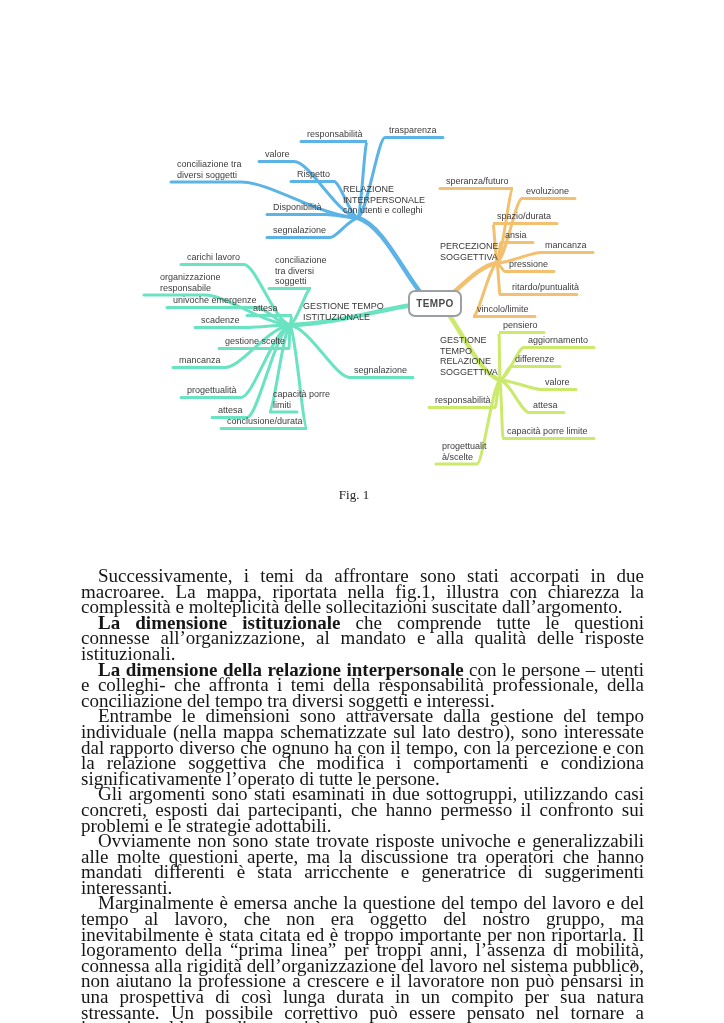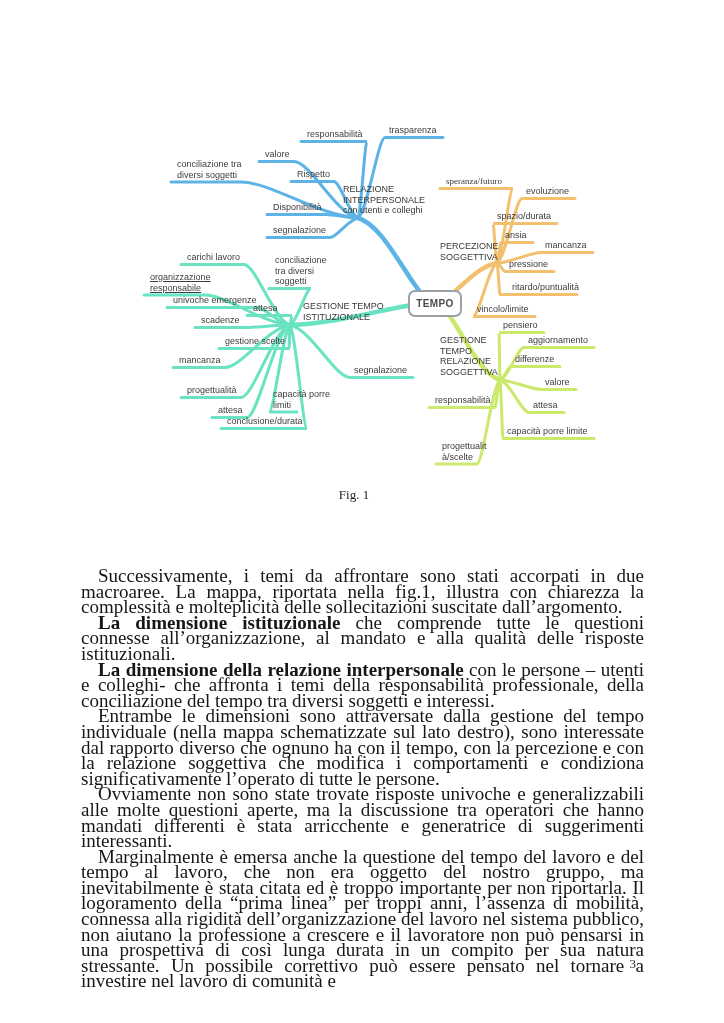--- a/index.html
+++ b/index.html
@@ -96,21 +96,21 @@
         <div class="map-label" style="left: 273px; top: 202px;">
           <div>Disponibilità</div>
         </div>
         <div class="map-label" style="left: 273px; top: 225px;">
           <div>segnalazione</div>
         </div>
         <div class="map-label hub" style="left: 440px; top: 241px;">
           <div>PERCEZIONE</div>
           <div>SOGGETTIVA</div>
         </div>
-        <div class="map-label" style="left: 446px; top: 176px; font-family: Liberation Serif, serif;">
+        <div class="map-label" style="left: 446px; top: 176px;">
           <div>speranza/futuro</div>
         </div>
         <div class="map-label" style="left: 526px; top: 186px;">
           <div>evoluzione</div>
         </div>
         <div class="map-label" style="left: 497px; top: 211px;">
           <div>spazio/durata</div>
         </div>
         <div class="map-label" style="left: 505px; top: 230px;">
           <div>ansia</div>
@@ -132,21 +132,21 @@
           <div>ISTITUZIONALE</div>
         </div>
         <div class="map-label" style="left: 187px; top: 252px;">
           <div>carichi lavoro</div>
         </div>
         <div class="map-label" style="left: 275px; top: 255px;">
           <div>conciliazione</div>
           <div>tra diversi</div>
           <div>soggetti</div>
         </div>
-        <div class="map-label" style="left: 150px; top: 272px; text-decoration: underline;">
+        <div class="map-label" style="left: 160px; top: 272px;">
           <div>organizzazione</div>
           <div>responsabile</div>
         </div>
         <div class="map-label" style="left: 173px; top: 295px;">
           <div>univoche emergenze</div>
         </div>
         <div class="map-label" style="left: 253px; top: 303px;">
           <div>attesa</div>
         </div>
         <div class="map-label" style="left: 201px; top: 315px;">
@@ -211,19 +211,20 @@
     </div>
   </div>
 
   <div class="caption">Fig. 1</div>
 
   <div class="bodytext">
     <p><b></b><span>Successivamente, i temi da affrontare sono stati accorpati in due macroaree. La mappa, riportata nella fig.1, illustra con chiarezza la complessità e molteplicità delle sollecitazioni suscitate dall’argomento.</span></p>
     <p><b>La dimensione istituzionale</b><span> che comprende tutte le questioni connesse all’organizzazione, al mandato e alla qualità delle risposte istituzionali.</span></p>
     <p><b>La dimensione della relazione interpersonale</b><span> con le persone – utenti e colleghi- che affronta i temi della responsabilità professionale, della conciliazione del tempo tra diversi soggetti e interessi.</span></p>
     <p><b></b><span>Entrambe le dimensioni sono attraversate dalla gestione del tempo individuale (nella mappa schematizzate sul lato destro), sono interessate dal rapporto diverso che ognuno ha con il tempo, con la percezione e con la relazione soggettiva che modifica i comportamenti e condiziona significativamente l’operato di tutte le persone.</span></p>
+    <p><b></b><span>Gli argomenti sono stati esaminati in due sottogruppi, utilizzando casi concreti, esposti dai partecipanti, che hanno permesso il confronto sui problemi e le strategie adottabili.</span></p>
     <p><b></b><span>Ovviamente non sono state trovate risposte univoche e generalizzabili alle molte questioni aperte, ma la discussione tra operatori che hanno mandati differenti è stata arricchente e generatrice di suggerimenti interessanti.</span></p>
     <p><b></b><span>Marginalmente è emersa anche la questione del tempo del lavoro e del tempo al lavoro, che non era oggetto del nostro gruppo, ma inevitabilmente è stata citata ed è troppo importante per non riportarla. Il logoramento della “prima linea” per troppi anni, l’assenza di mobilità, connessa alla rigidità dell’organizzazione del lavoro nel sistema pubblico, non aiutano la professione a crescere e il lavoratore non può pensarsi in una prospettiva di così lunga durata in un compito per sua natura stressante.  Un possibile correttivo può essere pensato nel tornare a investire nel lavoro di comunità e</span></p>
   </div>
 
   <div class="pagenum">3</div>
 
 </div>
 
 </body></html>

